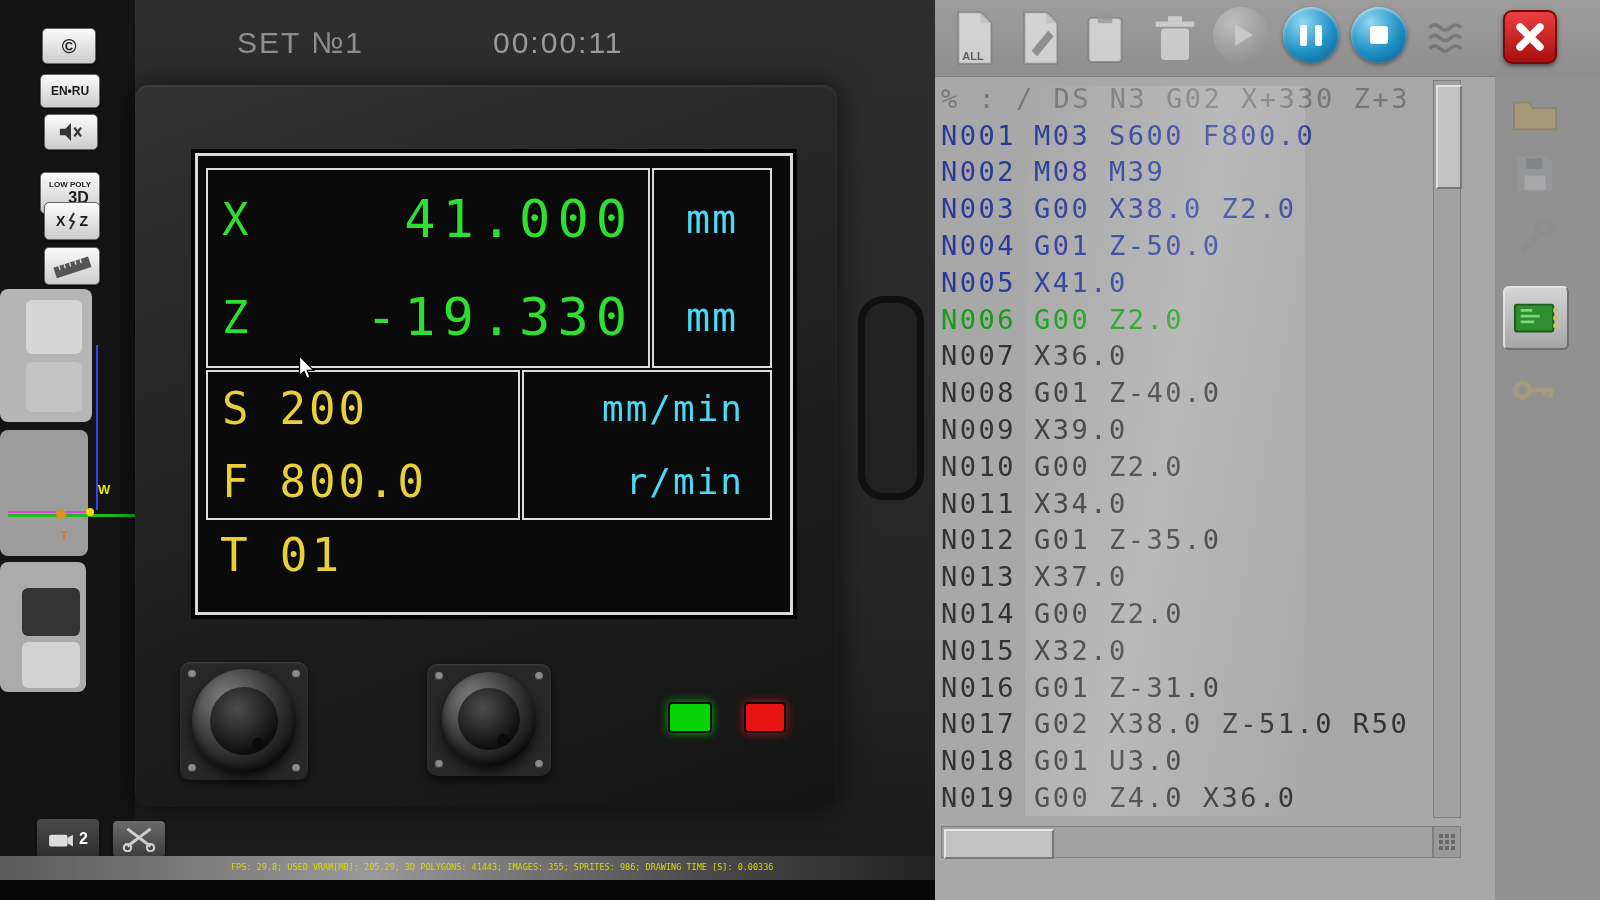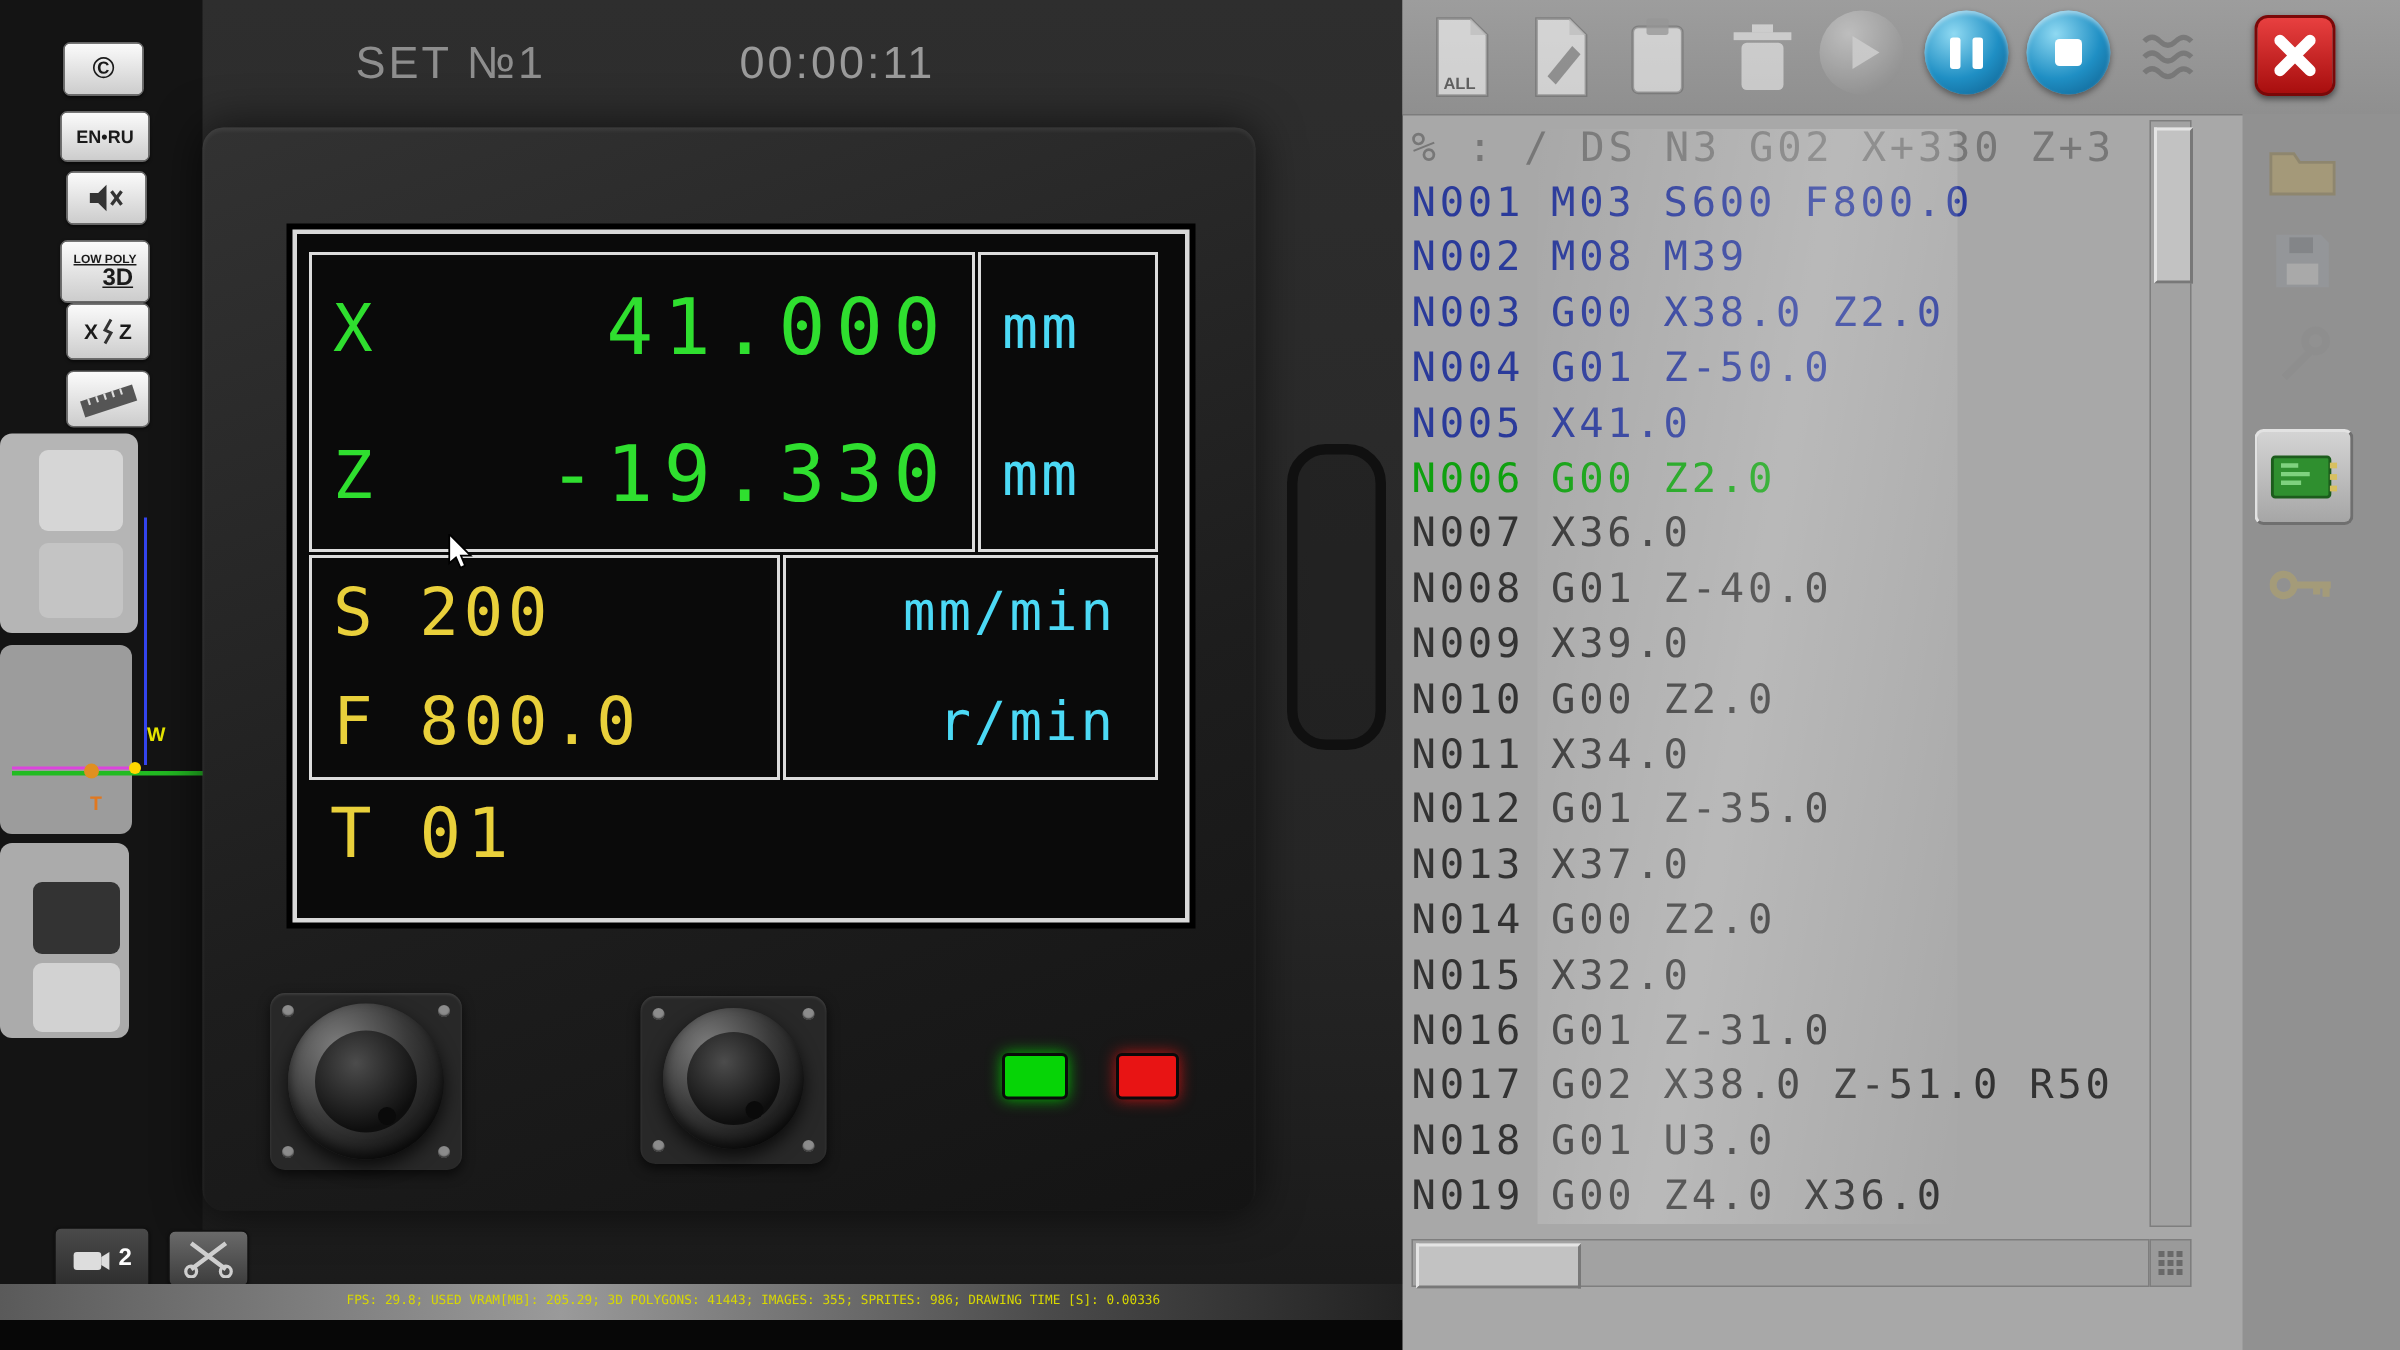--- a/index.html
+++ b/index.html
@@ -17,21 +17,21 @@
          background:linear-gradient(160deg,#323232,#1d1d1d 60%,#141414);
          box-shadow:0 0 30px rgba(0,0,0,.65), inset 0 2px 3px rgba(255,255,255,.07);}
   #crt{position:absolute;left:195px;top:153px;width:592px;height:456px;background:#0a0a0a;
        border:3px solid #d9d9d9;box-shadow:0 0 0 4px #000;}
   .dro-box{position:absolute;border:2px solid #dcdcdc;background:#0a0a0a;}
   .dro-row{display:flex;justify-content:space-between;align-items:center;padding:0 14px;}
   .row98{height:98px;} .row73{height:73px;}
   .g{color:#2fdf2f}.c{color:#4cd9f5}.y{color:#e9d03b}
   .mono{font-family:"DejaVu Sans Mono",monospace;}
   .lbl{font-size:44px;} .val-big{font-size:52px;letter-spacing:7px;}
-  .unit{font-size:40px;letter-spacing:2px;text-align:left;width:100%;}
+  .unit{font-size:40px;letter-spacing:2px;text-align:center;width:100%;}
   .unit2{font-size:36px;letter-spacing:2px;margin-left:auto;padding-right:12px;}
   .sf{font-size:44px;letter-spacing:3px;}
   #status-group{position:absolute;left:192px;top:368px;width:366px;height:60px;border:2px solid #dcdcdc;
                 display:flex;align-items:center;gap:5px;padding:0 5px;box-sizing:border-box;}
   .gcode-box{border:2px solid #e2e2e2;color:#f2f2f2;background:#0d0d0d;
              font:bold 21px "DejaVu Sans Mono",monospace;padding:5px 3px;line-height:1;}
   .sbtn{position:absolute;background:linear-gradient(#fbfbfb,#cccccc);border:1px solid #666;
         border-radius:5px;display:flex;align-items:center;justify-content:center;color:#1a1a1a;
         box-shadow:0 1px 2px rgba(0,0,0,.5);flex-direction:column;}
   .knob-plate{position:absolute;background:#282828;border-radius:10px;
@@ -140,21 +140,21 @@
     <div class="sbtn" style="left:40px;top:74px;width:58px;height:32px;">
       <span style="font:bold 12px 'Liberation Sans',sans-serif;">EN•RU</span>
     </div>
     <div class="sbtn" style="left:44px;top:114px;width:52px;height:34px;">
       <svg width="28" height="20" viewBox="0 0 24 18">
         <polygon points="2,6 7,6 12,1 12,17 7,12 2,12" fill="#333"></polygon>
         <line x1="15" y1="5" x2="21" y2="13" stroke="#333" stroke-width="2"></line>
         <line x1="21" y1="5" x2="15" y2="13" stroke="#333" stroke-width="2"></line>
       </svg>
     </div>
-    <div class="sbtn" style="left:40px;top:160px;width:58px;height:40px;text-decoration:underline;">
+    <div class="sbtn" style="left:40px;top:172px;width:58px;height:40px;">
       <span style="font:bold 8px 'Liberation Sans',sans-serif;">LOW POLY</span>
       <span style="font:bold 16px 'Liberation Sans',sans-serif;margin-left:17px;">3D</span>
     </div>
     <div class="sbtn" style="left:44px;top:202px;width:54px;height:36px;flex-direction:row;gap:2px;">
       <span style="font:bold 14px 'Liberation Sans',sans-serif;">X</span>
       <svg width="10" height="18" viewBox="0 0 10 18">
           <polyline points="7,1 3,8 7,10 3,17" fill="none" stroke="#333" stroke-width="2"></polyline>
         </svg>
       <span style="font:bold 14px 'Liberation Sans',sans-serif;">Z</span>
     </div>

